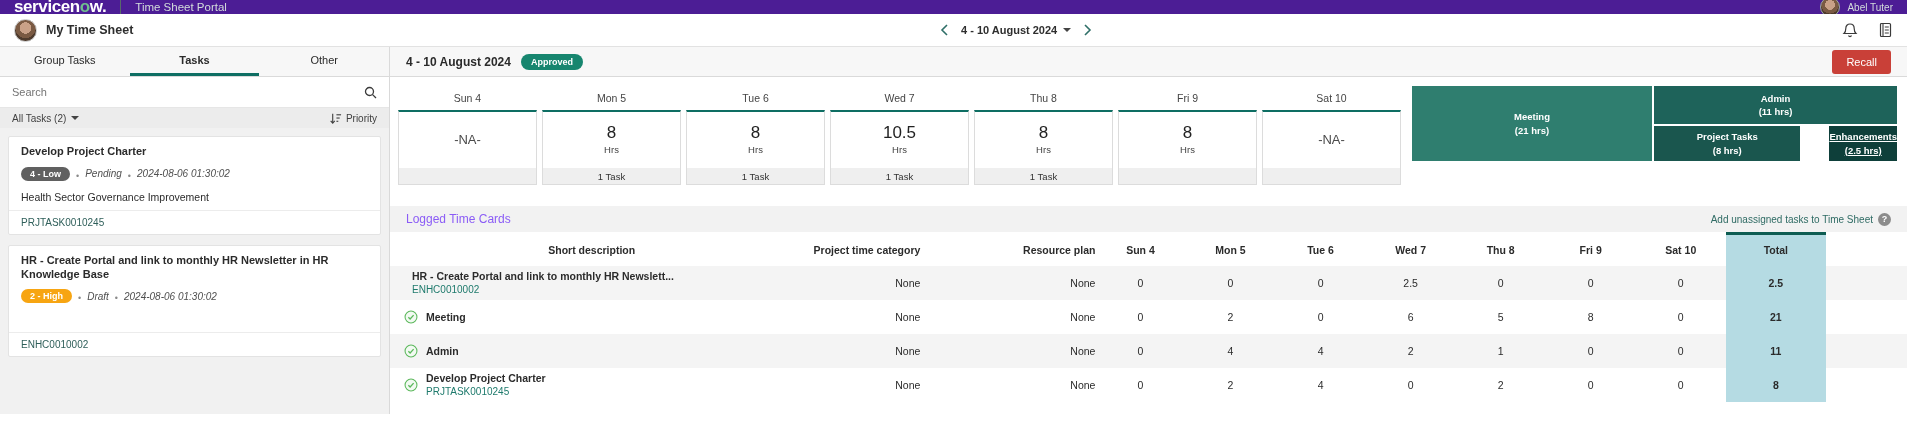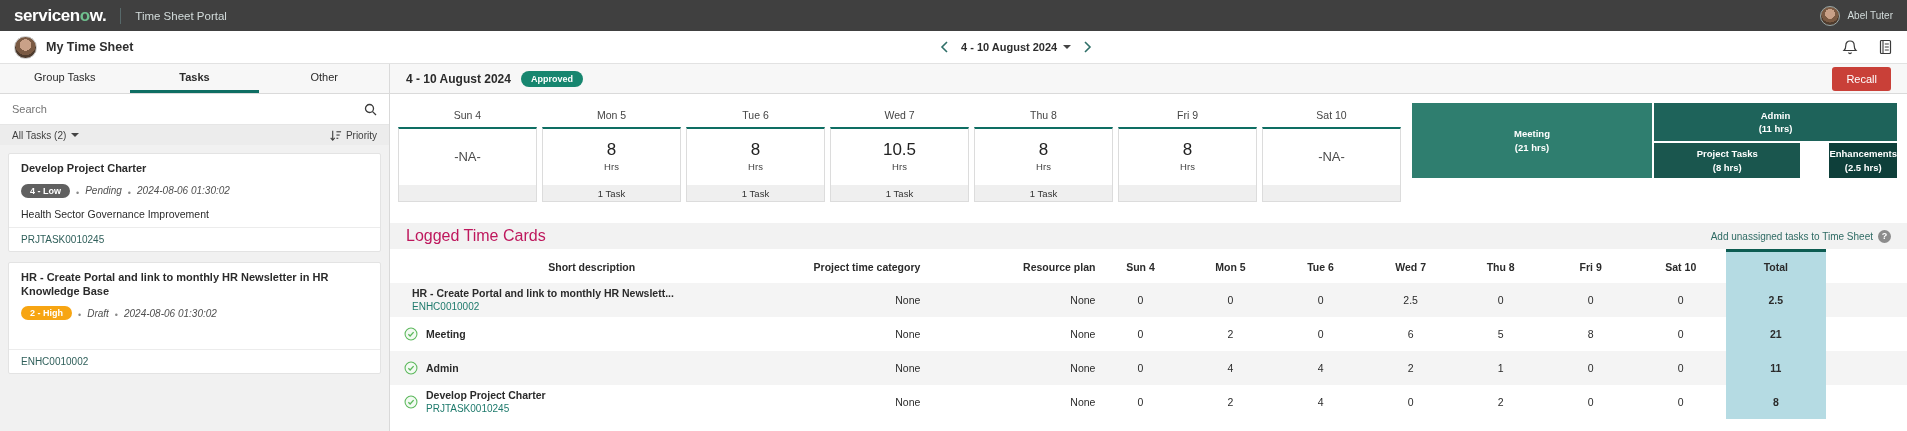--- a/index.html
+++ b/index.html
@@ -1,20 +1,20 @@
 <!DOCTYPE html>
 <html><head>
 <meta charset="utf-8">
 <style>
   * { box-sizing: border-box; margin: 0; padding: 0; }
   html,body { width:1907px; height:431px; overflow:hidden; background:#fff;
     font-family:"Liberation Sans", sans-serif; color:#2b2b2b; }
 
   
-  .topbar { height:31px; background:#404040; display:flex; align-items:center; padding:0 14px; }
+  .topbar { height:14px; background:#4c1d95; display:flex; align-items:center; padding:0 14px; }
   .brand { font-size:17px; font-weight:bold; color:#fff; letter-spacing:-0.4px; }
   .brand .logo-o { color:#6FBF8E; }
   .top-divider { width:1px; height:16px; background:#57696a; margin:0 14px; }
   .app-title { font-size:11.5px; color:#D3DCDB; }
   .top-user { margin-left:auto; display:flex; align-items:center; gap:7px; cursor:pointer; }
   .avatar { border-radius:50%; background:radial-gradient(circle at 50% 38%, #c9a188 0 34%, #7a5a43 35% 60%, #4e3b2d 61%); border:1px solid #9aa7a6; }
   .avatar.sm { width:20px; height:20px; }
   .avatar.md { width:23px; height:23px; border-color:#c9c9c9; }
   .top-user-name { font-size:10px; color:#D3DCDB; }
 
@@ -76,26 +76,26 @@
   .bd-col { flex:1; margin-left:6px; margin-right:2px; }
   .bd-header { height:24px; display:flex; align-items:center; font-size:11px; font-weight:bold; color:#2B2B2B; }
   .bd-badge { background:#4D4D4D; color:#fff; font-size:9.5px; font-weight:bold; padding:2px 7px; border-radius:2px; margin-left:8px; }
   .treemap { display:flex; height:75px; }
   .tm-block { display:flex; flex-direction:column; align-items:center; justify-content:center; color:#fff; font-size:9.5px; font-weight:bold; line-height:1.4; text-align:center; }
   .tm-left { width:49.5%; margin-right:2px; }
   .tm-right { flex:1; display:flex; flex-direction:column; }
   .tm-admin { height:38px; margin-bottom:2px; }
   .tm-bottom { flex:1; display:flex;gap:27px; }
   .tm-project { flex:3.35; margin-right:2px; }
-  .tm-enh { flex:1; }
+  .tm-enh { flex:1;text-decoration:underline; }
 
   
   .timecards { margin-top:21px; }
   .tc-titlebar { height:26px; background:#F2F2F2; display:flex; align-items:center; padding:0 16px; }
-  .tc-title { font-size:16px; color:#be185d; }
+  .tc-title { font-size:12px; color:#8b5cf6; }
   .tc-addlink { margin-left:auto; display:flex; align-items:center; gap:5px; font-size:10px; color:#2F6B64; cursor:pointer; }
   table { border-collapse:collapse; table-layout:fixed; width:100%; }
   col.c-desc{width:245px} col.c-cat{width:285px} col.c-res{width:175px}
   col.c-day{width:90px} col.c-total{width:100px} col.c-act{width:81px}
   thead td { height:32px; font-size:10.5px; font-weight:bold; color:#2B2B2B; background:#fff; }
   td { vertical-align:middle; }
   .al { text-align:right; padding-left:16px; }
   .ac { text-align:center; }
   thead .th-total { background:#B5DBE3; border-top:3px solid #0D5C52; }
   tbody tr { height:34px; }

